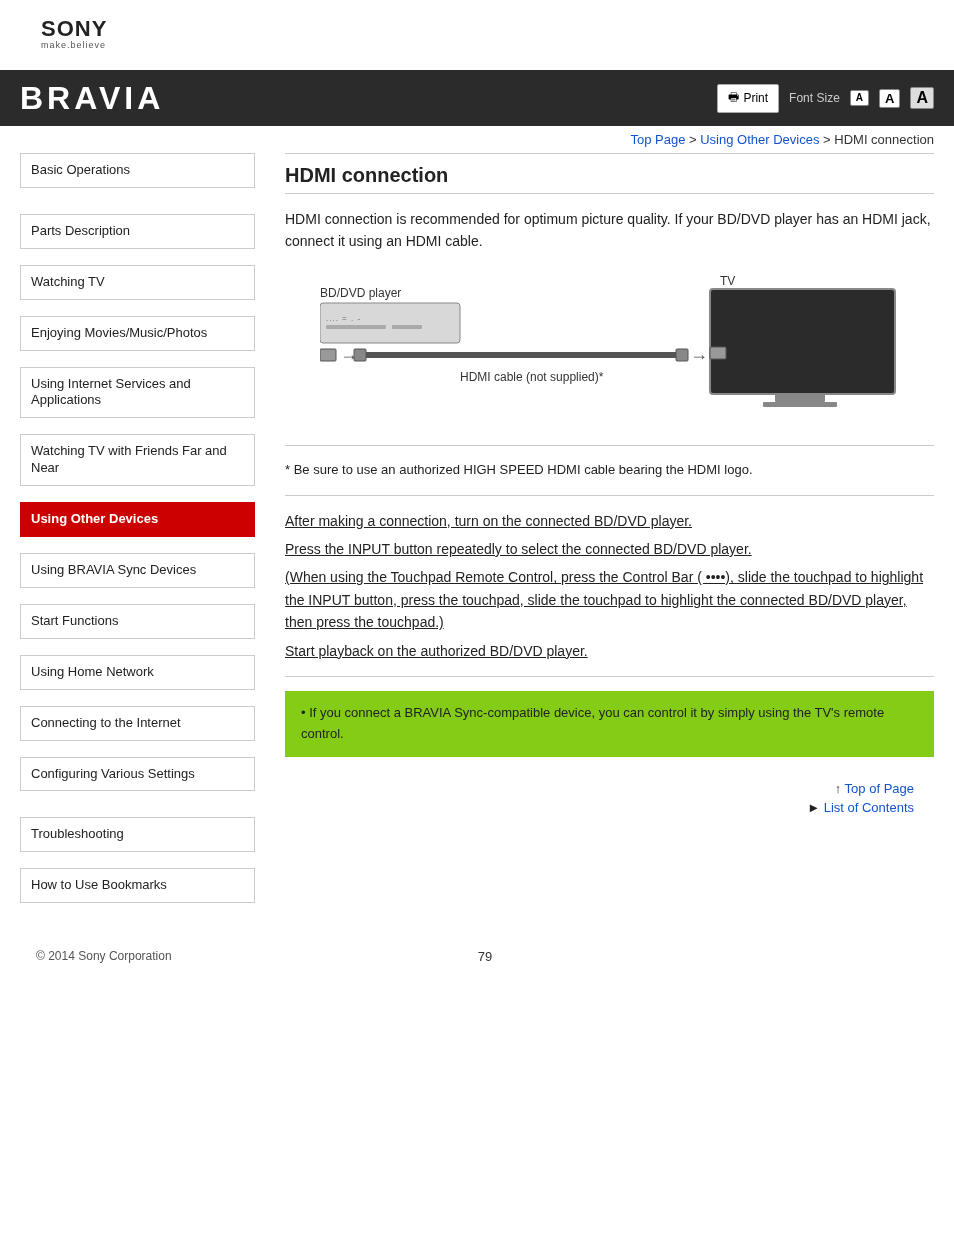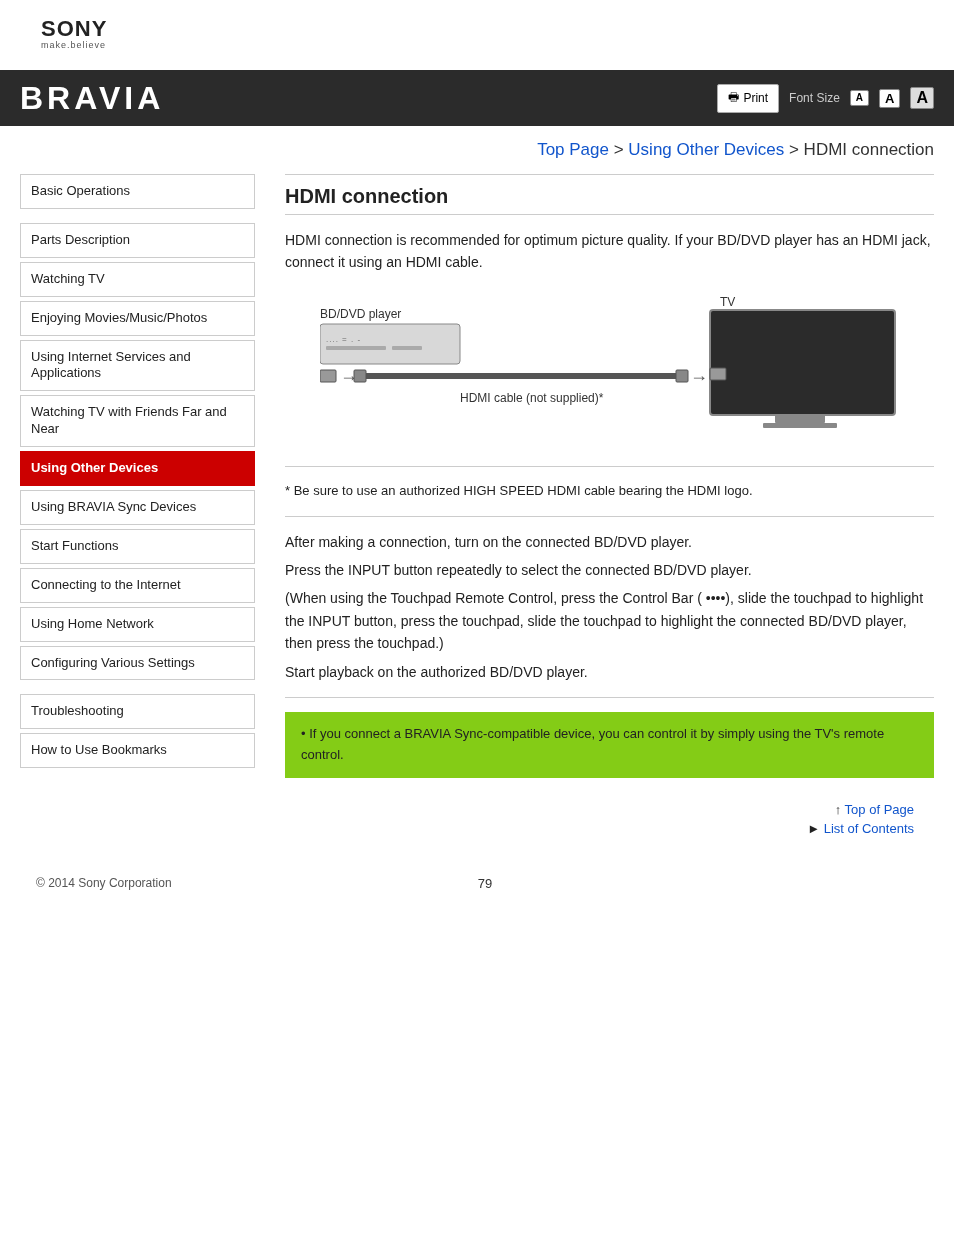--- a/index.html
+++ b/index.html
@@ -75,22 +75,22 @@
       border-radius: 2px;
       line-height: 1;
     }
     .font-btn.small { font-size: 10px; padding: 2px 5px; }
     .font-btn.medium { font-size: 13px; padding: 2px 5px; }
     .font-btn.large { font-size: 16px; padding: 2px 5px; background: #ddd; }
 
     
     .breadcrumb-area {
       text-align: right;
-      padding: 14px 20px;
-      font-size: 17px;
+      padding: 6px 20px;
+      font-size: 13px;
       color: #333;
     }
     .breadcrumb-area a {
       color: #1155cc;
       text-decoration: none;
     }
 
     
     .main-layout {
       display: flex;
@@ -100,21 +100,21 @@
 
     
     .sidebar {
       width: 245px;
       flex-shrink: 0;
       padding-right: 10px;
     }
     .sidebar-item {
       border: 1px solid #ccc;
       padding: 8px 10px;
-      margin-bottom: 4px;
+      margin-bottom: 16px;
       font-size: 13px;
       cursor: pointer;
       background: #fff;
       color: #222;
       line-height: 1.3;
     }
     .sidebar-item.active {
       background: #cc0000;
       color: #fff;
       border-color: #cc0000;
@@ -173,20 +173,21 @@
     }
 
     .step-list {
       margin: 8px 0;
     }
     .step-item {
       font-size: 14px;
       line-height: 1.6;
       color: #222;
       margin-bottom: 6px;
+      text-decoration: underline;
     }
 
     .tip-box {
       background: #84cc16;
       border: none;
       padding: 12px 16px;
       margin: 14px 0;
       font-size: 13px;
       line-height: 1.6;
       color: #222;
@@ -249,22 +250,22 @@
     <div class="sidebar-spacer"></div>
 
     <div class="sidebar-item">Parts Description</div>
     <div class="sidebar-item">Watching TV</div>
     <div class="sidebar-item">Enjoying Movies/Music/Photos</div>
     <div class="sidebar-item">Using Internet Services and Applications</div>
     <div class="sidebar-item">Watching TV with Friends Far and Near</div>
     <div class="sidebar-item active">Using Other Devices</div>
     <div class="sidebar-item">Using BRAVIA Sync Devices</div>
     <div class="sidebar-item">Start Functions</div>
+    <div class="sidebar-item">Using Home Network</div>
     <div class="sidebar-item">Connecting to the Internet</div>
-    <div class="sidebar-item">Using Home Network</div>
     <div class="sidebar-item">Configuring Various Settings</div>
     <div class="sidebar-spacer"></div>
 
     <div class="sidebar-item">Troubleshooting</div>
     <div class="sidebar-item">How to Use Bookmarks</div>
   </div>
 
   <div class="content-area">
     <div class="content-title-area">
       <div class="page-title-text">HDMI connection</div>

